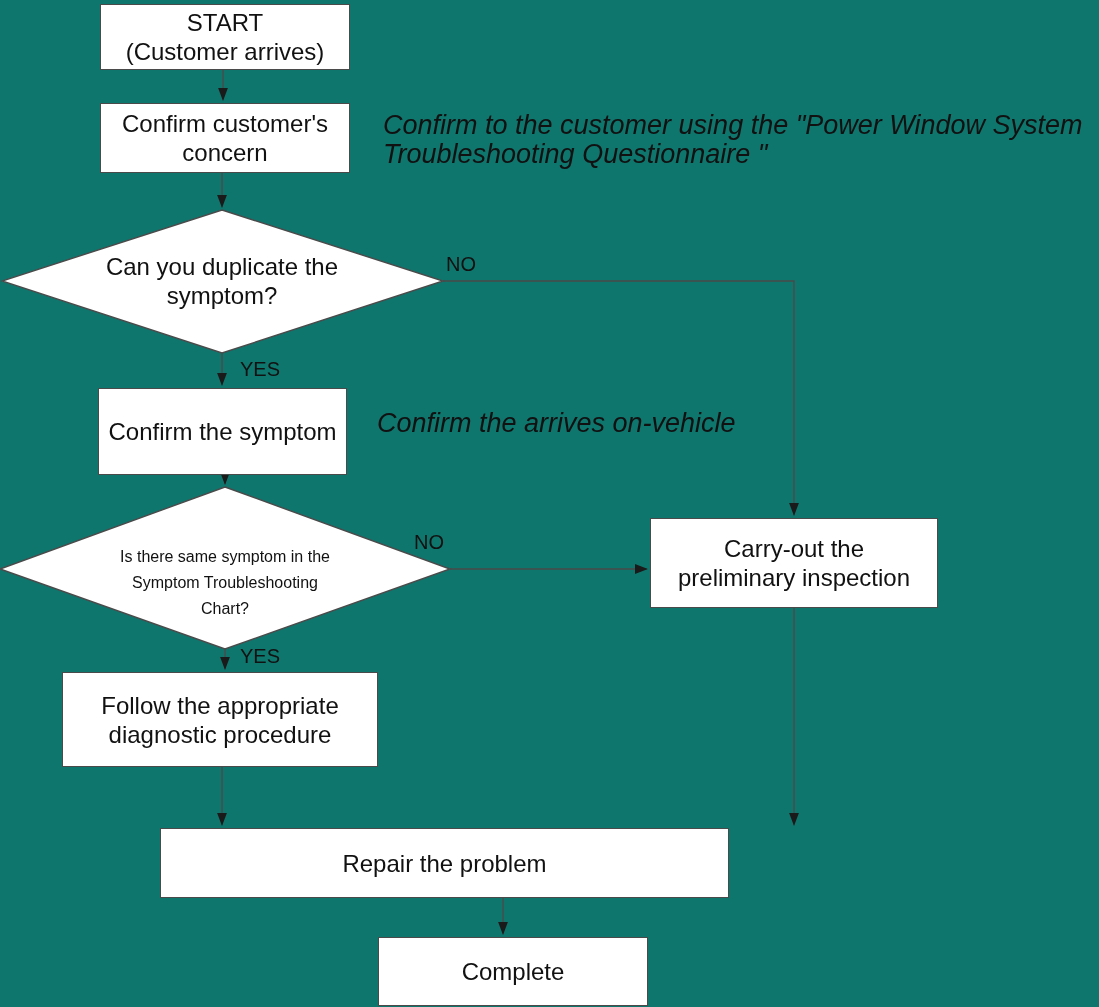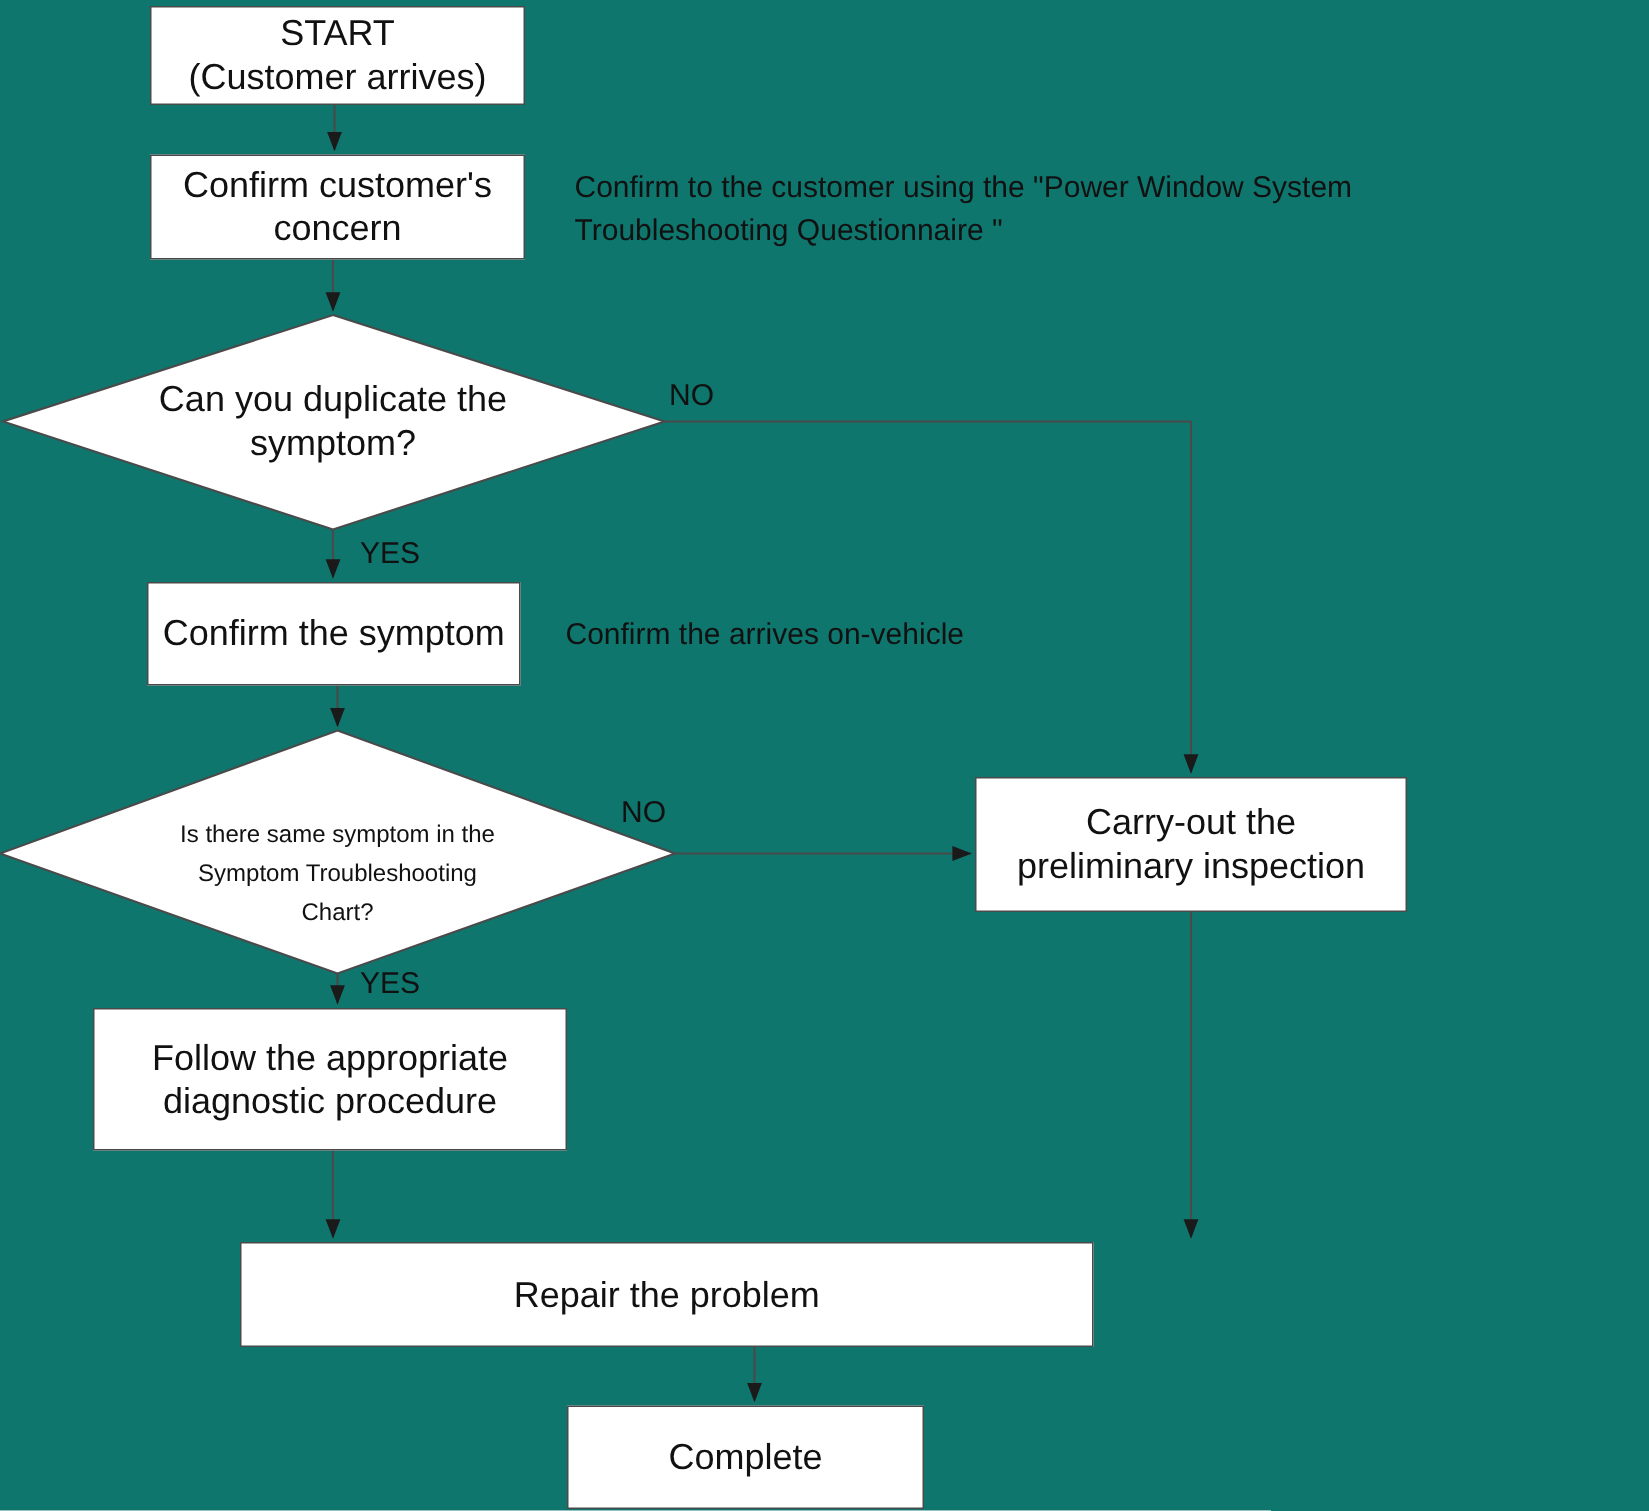--- a/index.html
+++ b/index.html
@@ -57,23 +57,24 @@
   }
   .ln { display: block; }
   .edge-label {
     position: absolute;
     font-size: 20px;
     line-height: 26px;
     white-space: nowrap;
   }
   .annotation {
     position: absolute;
-    font-size: 20px;
+    font-size: 27px;
     line-height: 29px;
     white-space: nowrap;
+    font-style: italic;
   }
 </style>
 </head>
 <body>
 
 <div class="canvas">
 
   <svg class="edge-layer" viewBox="0 0 1099 1007" xmlns="http://www.w3.org/2000/svg">
     <defs>
       <marker id="arrow" viewBox="0 0 10 10" refX="9.3" refY="5" markerWidth="13" markerHeight="13" markerUnits="userSpaceOnUse" orient="auto">
@@ -104,21 +105,21 @@
   <div class="node" style="left:100px; top:103px; width:250px; height:70px;">
     <span class="ln">Confirm customer's</span>
     <span class="ln">concern</span>
   </div>
 
   <div class="diamond-label" style="left:22px; top:252px; width:400px;">
     <span class="ln">Can you duplicate the</span>
     <span class="ln">symptom?</span>
   </div>
 
-  <div class="node" style="left:98px; top:388px; width:249px; height:69px;">
+  <div class="node" style="left:98px; top:388px; width:249px; height:87px;">
     <span class="ln">Confirm the symptom</span>
   </div>
 
   <div class="diamond-label small" style="left:0px; top:544px; width:450px;">
     <span class="ln">Is there same symptom in the</span>
     <span class="ln">Symptom Troubleshooting</span>
     <span class="ln">Chart?</span>
   </div>
 
   <div class="node" style="left:650px; top:518px; width:288px; height:90px;">
@@ -128,21 +129,21 @@
 
   <div class="node" style="left:62px; top:672px; width:316px; height:95px;">
     <span class="ln">Follow the appropriate</span>
     <span class="ln">diagnostic procedure</span>
   </div>
 
   <div class="node" style="left:160px; top:828px; width:569px; height:70px;">
     <span class="ln">Repair the problem</span>
   </div>
 
-  <div class="node" style="left:378px; top:937px; width:238px; height:69px;">
+  <div class="node" style="left:378px; top:937px; width:270px; height:69px;">
     <span class="ln">Complete</span>
   </div>
 
   <div class="edge-label" style="left:446px; top:251px;">NO</div>
 
   <div class="edge-label" style="left:240px; top:356px;">YES</div>
 
   <div class="edge-label" style="left:414px; top:529px;">NO</div>
 
   <div class="edge-label" style="left:240px; top:643px;">YES</div>

